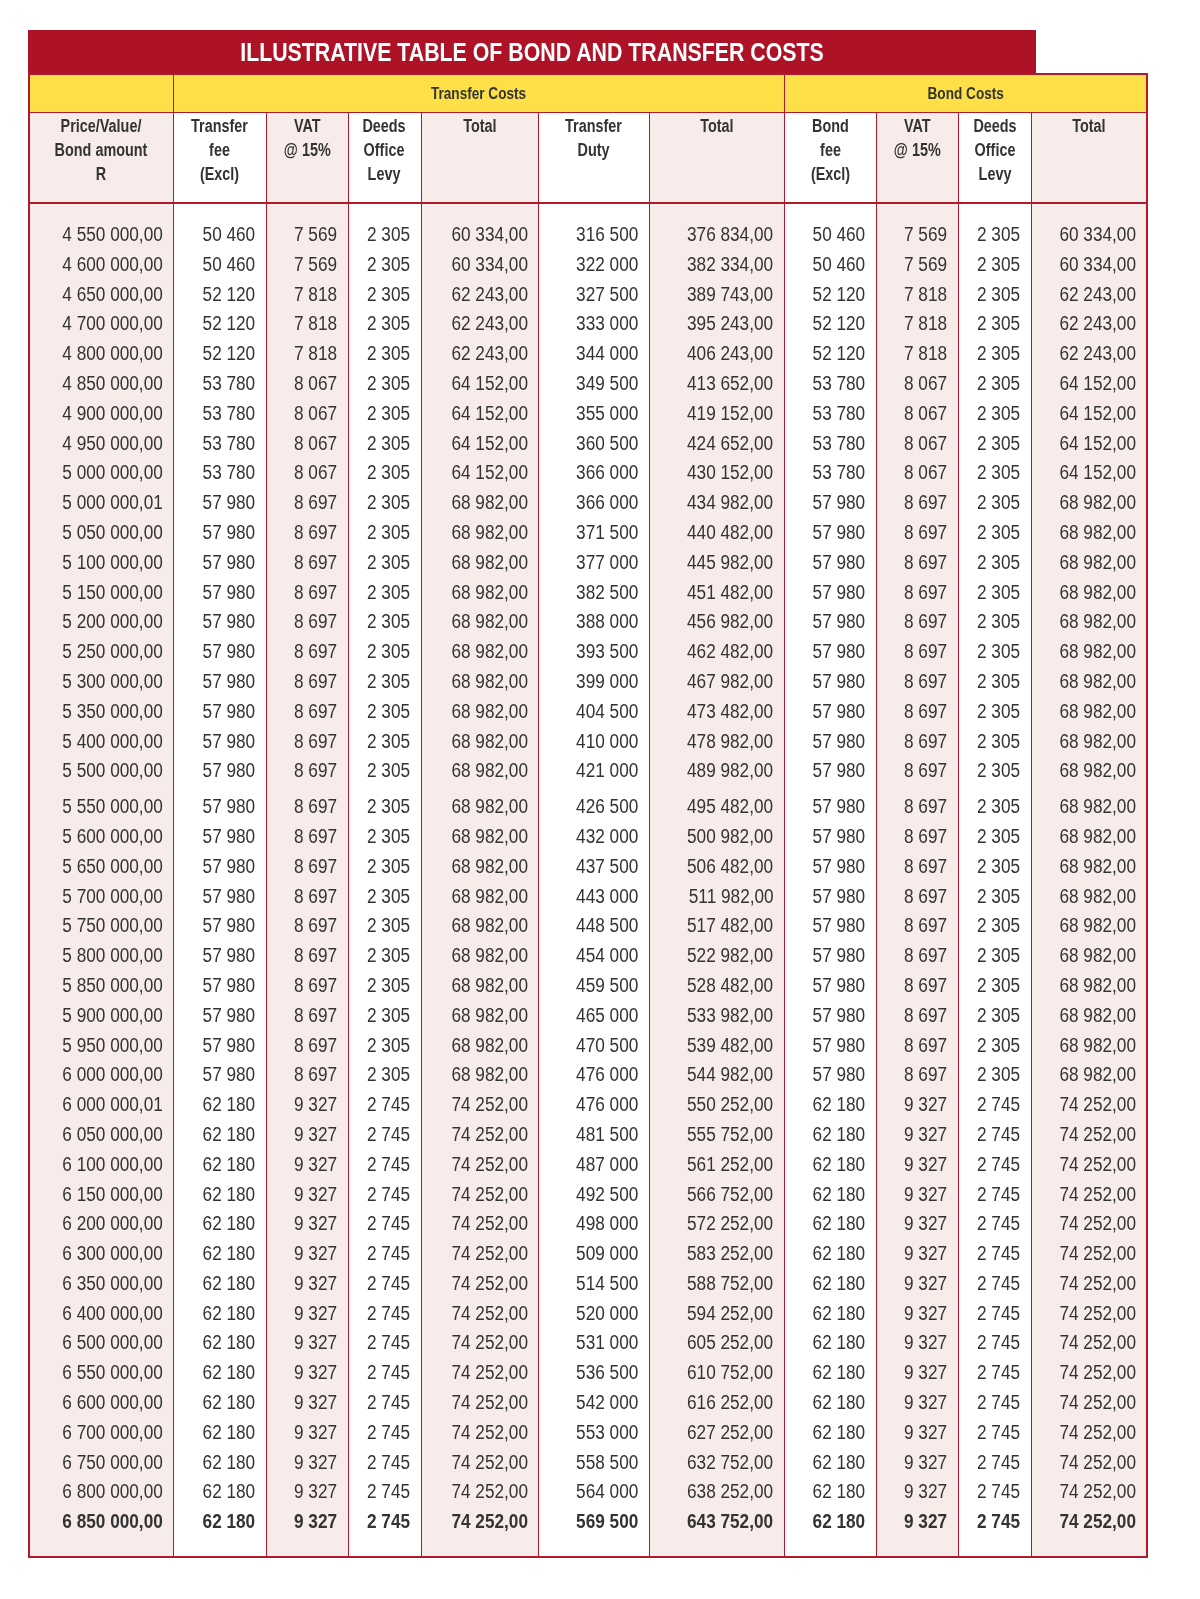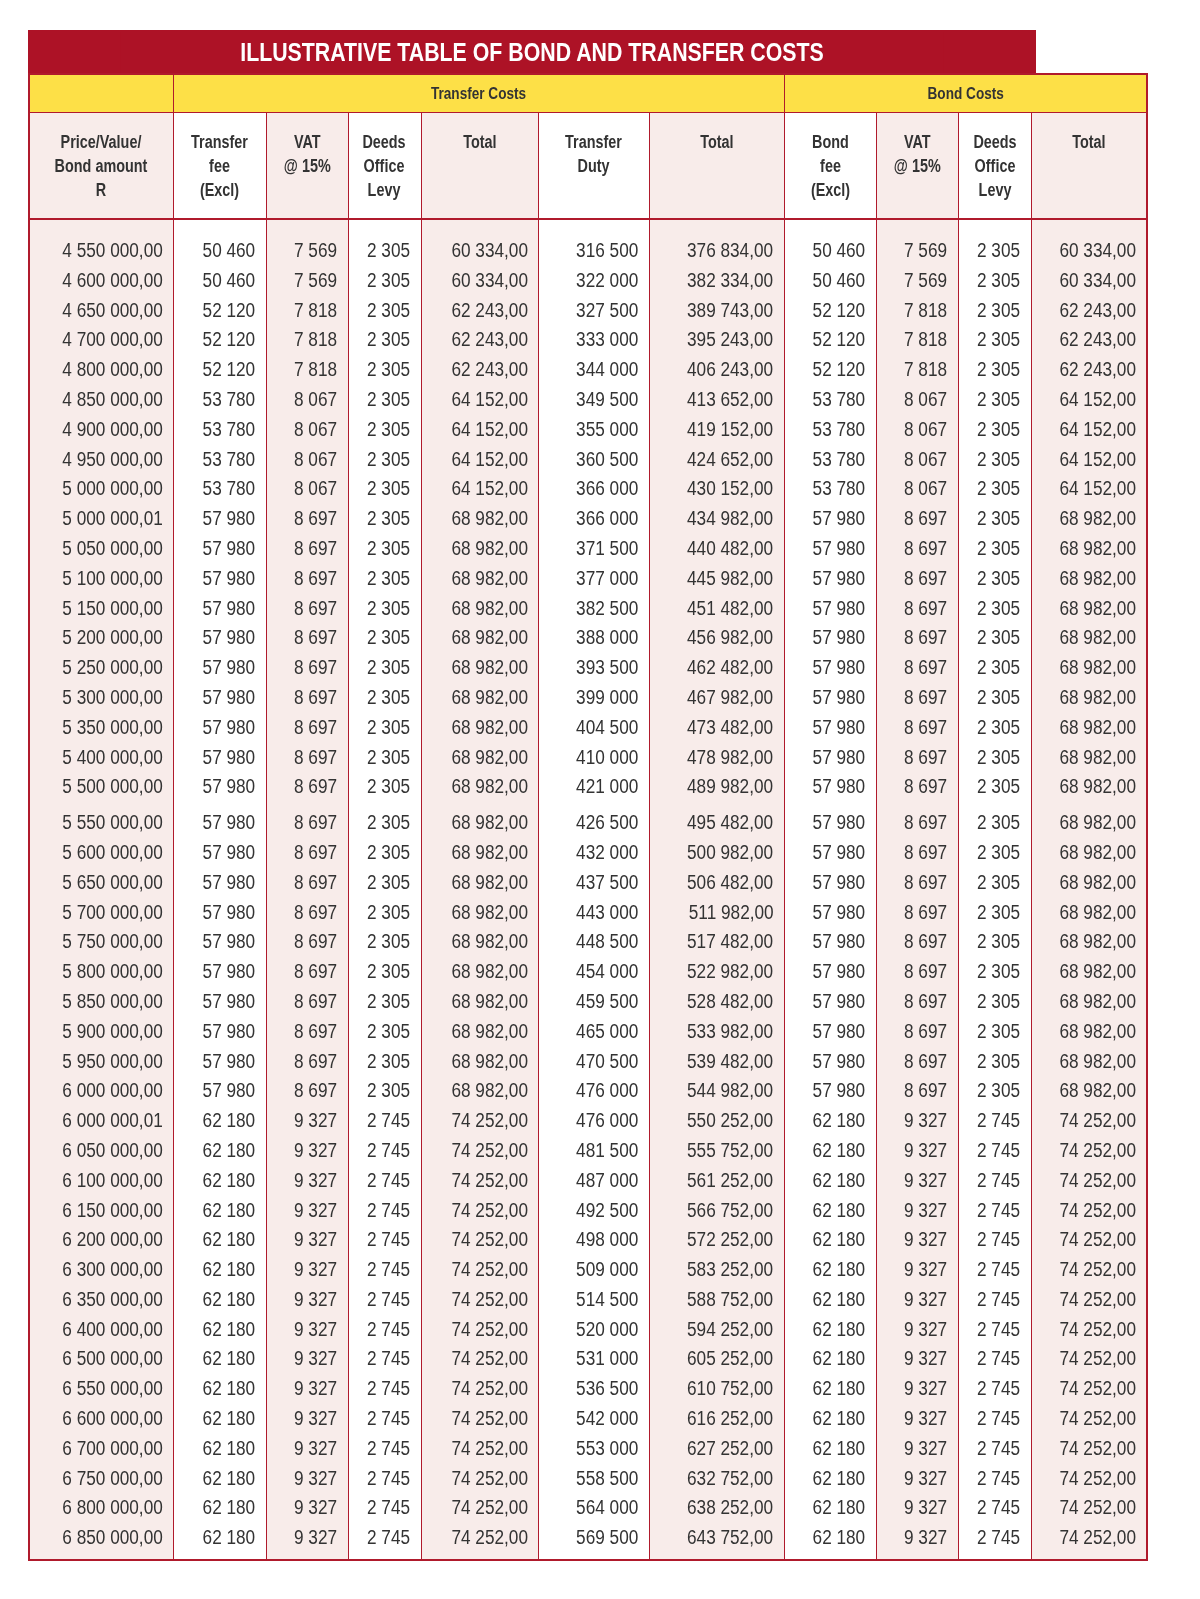--- a/index.html
+++ b/index.html
@@ -6,28 +6,28 @@
   body { width:1200px; height:1599px; position:relative; font-family:"Liberation Sans", sans-serif; color:#2a2a2a; }
   .wrap { position:absolute; left:28px; top:30px; width:1008px; }
   .title-bar { background:#ad1226; color:#fff; height:41px; line-height:41px; text-align:center; font-family:"Liberation Sans", sans-serif; font-weight:bold; font-size:26px; letter-spacing:0px; transform:scaleX(0.82); transform-origin:center; }
   .title-outer { background:#ad1226; border:2px solid #ad1226; border-bottom:none; }
   table { border-collapse:collapse; width:1118px; table-layout:fixed; border:2px solid #b01a2c; }
   col.c0{width:144px} col.c1{width:93px} col.c2{width:82px} col.c3{width:73px} col.c4{width:117px}
   col.c5{width:111px} col.c6{width:135px} col.c7{width:92px} col.c8{width:82px} col.c9{width:73px} col.c10{width:116px}
   th, td { border-left:1.5px solid #b01a2c; border-right:1.5px solid #b01a2c; padding:0; }
   .group-row th { height:37px; font-size:17px; font-weight:bold; color:#333; border-bottom:1.5px solid #b01a2c; background:#fde047; }
   .group-row th span.sq { display:inline-block; transform:scaleX(0.8); }
-  .head-row th { height:88px; vertical-align:top; padding-top:17px; font-size:18px; font-weight:bold; line-height:24px; color:#333; border-bottom:2px solid #b01a2c;margin-left:38px; }
+  .head-row th { height:88px; vertical-align:top; padding-top:1px; font-size:18px; font-weight:bold; line-height:24px; color:#333; border-bottom:2px solid #b01a2c;margin-left:38px; }
   .head-row th .lbl { display:inline-block; transform:scaleX(0.8); white-space:pre-line; }
   .shade { background:#f8ecea; }
   td { font-size:20px; text-align:right; height:29.8px; line-height:29.8px; padding-right:10px; white-space:nowrap; color:#333; }
   td .n { display:inline-block; transform:scaleX(0.86); transform-origin:right center; }
   tr.first td { padding-top:16px; }
   tr.gap td { padding-top:6px;text-decoration:underline; }
-  tr.last td { padding-bottom:6px; }
+  tr.last td { padding-bottom:19px;font-weight:bold; }
 </style>
 </head>
 <body>
 
 <div class="wrap">
   <div class="title-outer">
     <div class="title-bar">ILLUSTRATIVE TABLE OF BOND AND TRANSFER COSTS</div>
   </div>
   <table>
     <colgroup>

